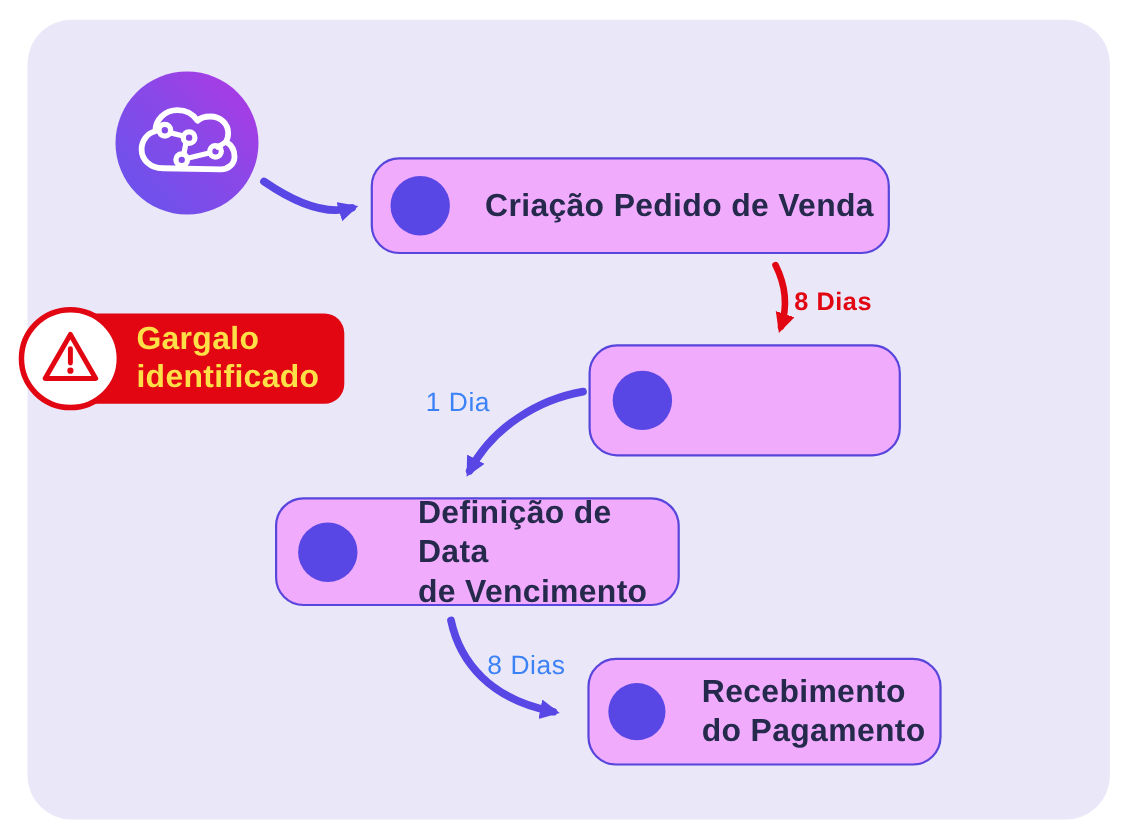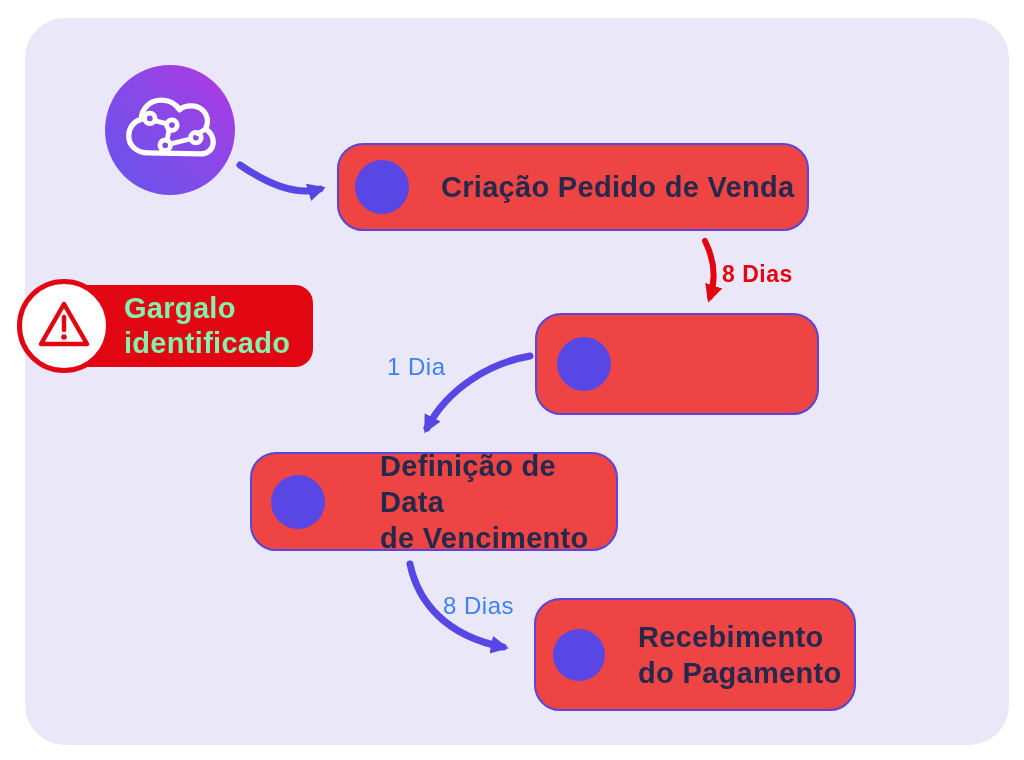--- a/index.html
+++ b/index.html
@@ -26,21 +26,21 @@
     left: 105px; top: 65px;
     width: 130px; height: 130px;
     border-radius: 50%;
     background: linear-gradient(to top right, #6455EC 0%, #8A48E8 55%, #B138E2 100%);
     display: flex; align-items: center; justify-content: center;
   }
 
   
   .step {
     position: absolute;
-    background: #ef4444;
+    background: #f0abfc;
     border: 2.5px solid #5745DC;
     border-radius: 26px;
     box-sizing: border-box;
     display: flex;
     align-items: center;
   }
   .dot {
     border-radius: 50%;
     background: #5847E5;
     flex: 0 0 auto;
@@ -58,21 +58,21 @@
   #step1 .step-label { margin-left: 32px; }
 
   #step2 { left: 535px; top: 313px; width: 284px; height: 102px; padding-left: 20px; }
   #step2 .dot { width: 54px; height: 54px; }
   #step2 .step-label { margin-left: 32px; }
 
   #step3 { left: 250px; top: 452px; width: 368px; height: 99px; padding-left: 19px; }
   #step3 .dot { width: 54px; height: 54px; }
   #step3 .step-label { margin-left: 55px; }
 
-  #step4 { left: 534px; top: 598px; width: 322px; height: 113px; padding-left: 17px; }
+  #step4 { left: 534px; top: 598px; width: 322px; height: 98px; padding-left: 17px; }
   #step4 .dot { width: 52px; height: 52px; }
   #step4 .step-label { margin-left: 33px; }
 
   
   .edge-label {
     position: absolute;
     color: #3b82f6;
     font-size: 24px;
     font-weight: 400;
     letter-spacing: 0.5px;
@@ -91,21 +91,21 @@
   .alert-rect {
     position: absolute;
     left: 60px; top: 285px;
     width: 253px; height: 82px;
     background: #E20613;
     border-radius: 18px;
     display: flex;
     align-items: center;
   }
   .alert-text {
-    color: #86efac;
+    color: #fde047;
     font-size: 29px;
     font-weight: 700;
     line-height: 35px;
     letter-spacing: 0.3px;
     white-space: pre-line;
     padding-left: 64px;
   }
   .alert-circle {
     position: absolute;
     left: 17px; top: 279px;

